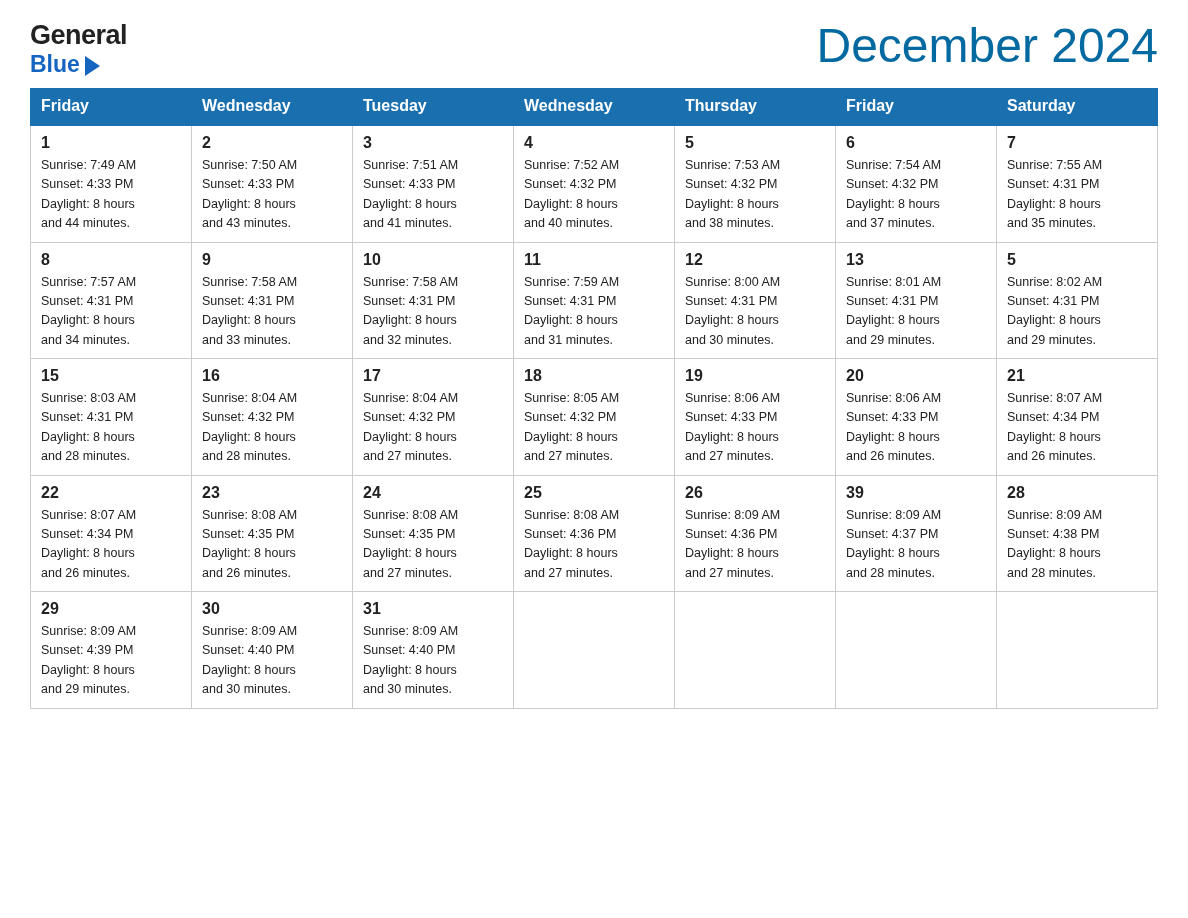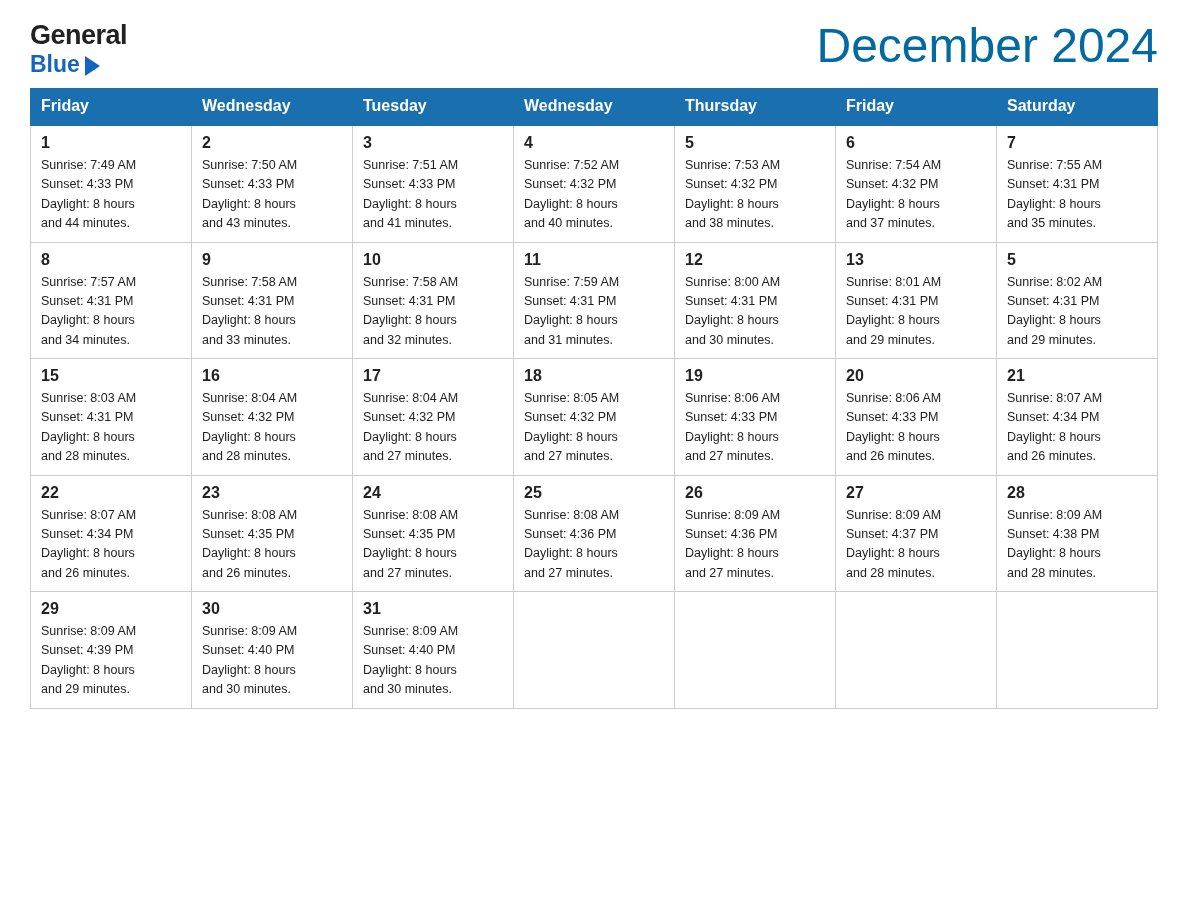--- a/index.html
+++ b/index.html
@@ -235,21 +235,21 @@
         </td>
         <td>
           <span class="day-num">25</span>
           <div class="day-info">Sunrise: 8:08 AM<br>Sunset: 4:36 PM<br>Daylight: 8 hours<br>and 27 minutes.</div>
         </td>
         <td>
           <span class="day-num">26</span>
           <div class="day-info">Sunrise: 8:09 AM<br>Sunset: 4:36 PM<br>Daylight: 8 hours<br>and 27 minutes.</div>
         </td>
         <td>
-          <span class="day-num">27</span>
+          <span class="day-num">39</span>
           <div class="day-info">Sunrise: 8:09 AM<br>Sunset: 4:37 PM<br>Daylight: 8 hours<br>and 28 minutes.</div>
         </td>
         <td>
           <span class="day-num">28</span>
           <div class="day-info">Sunrise: 8:09 AM<br>Sunset: 4:38 PM<br>Daylight: 8 hours<br>and 28 minutes.</div>
         </td>
       </tr>
       <tr>
         <td>
           <span class="day-num">29</span>

